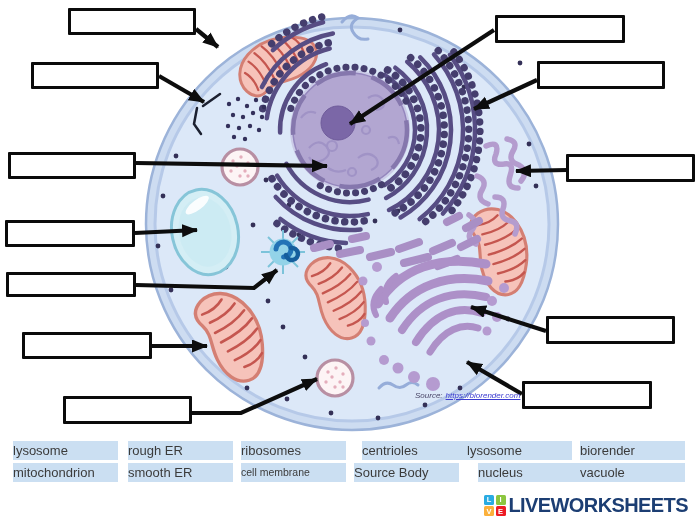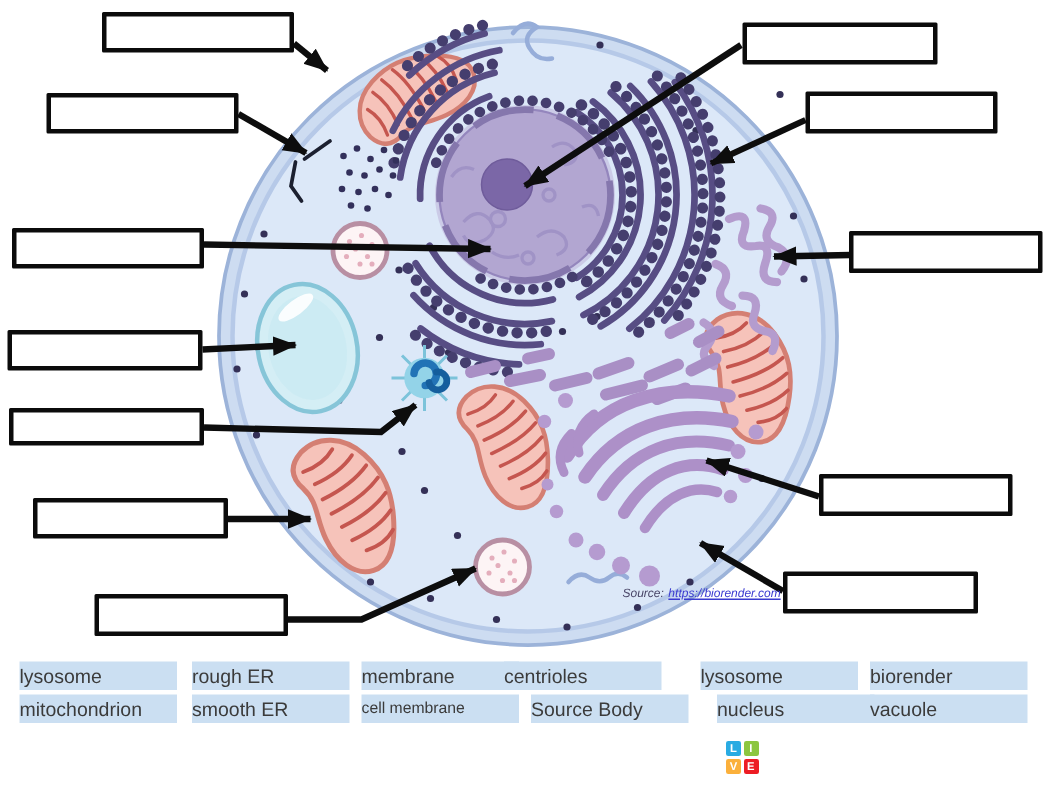--- a/index.html
+++ b/index.html
@@ -275,34 +275,35 @@
   <div class="answer-box" style="left:63px;top:396px;width:129px;height:28px"><span></span></div>
   <div class="answer-box" style="left:495px;top:15px;width:130px;height:28px"><span></span></div>
   <div class="answer-box" style="left:537px;top:61px;width:128px;height:28px"><span></span></div>
   <div class="answer-box" style="left:566px;top:154px;width:129px;height:28px"><span></span></div>
   <div class="answer-box" style="left:546px;top:316px;width:129px;height:28px"><span></span></div>
   <div class="answer-box" style="left:522px;top:381px;width:130px;height:28px"><span></span></div>
 
   <div>
     <div class="chip" style="left:13px;top:441px">lysosome</div>
     <div class="chip" style="left:128px;top:441px">rough ER</div>
-    <div class="chip" style="left:241px;top:441px">membrane</div>
-    <div class="chip" style="left:336px;top:441px">centrioles</div>
+    <div class="chip" style="left:241px;top:441px">ribosomes</div>
+    <div class="chip" style="left:362px;top:441px">centrioles</div>
     <div class="chip" style="left:467px;top:441px">lysosome</div>
     <div class="chip" style="left:580px;top:441px">biorender</div>
     <div class="chip" style="left:13px;top:463px">mitochondrion</div>
     <div class="chip" style="left:128px;top:463px">smooth ER</div>
     <div class="chip small" style="left:241px;top:463px">cell membrane</div>
     <div class="chip" style="left:354px;top:463px">Source Body</div>
     <div class="chip" style="left:478px;top:463px">nucleus</div>
     <div class="chip" style="left:580px;top:463px">vacuole</div>
   </div>
 
   <div class="brand">
     <div class="logo-grid">
       <div class="logo-sq sq-l">L</div>
       <div class="logo-sq sq-i">I</div>
       <div class="logo-sq sq-v">V</div>
       <div class="logo-sq sq-e">E</div>
     </div>
+    <div class="brand-text">LIVEWORKSHEETS</div>
   </div>
 
 </div>
 
 </body></html>

